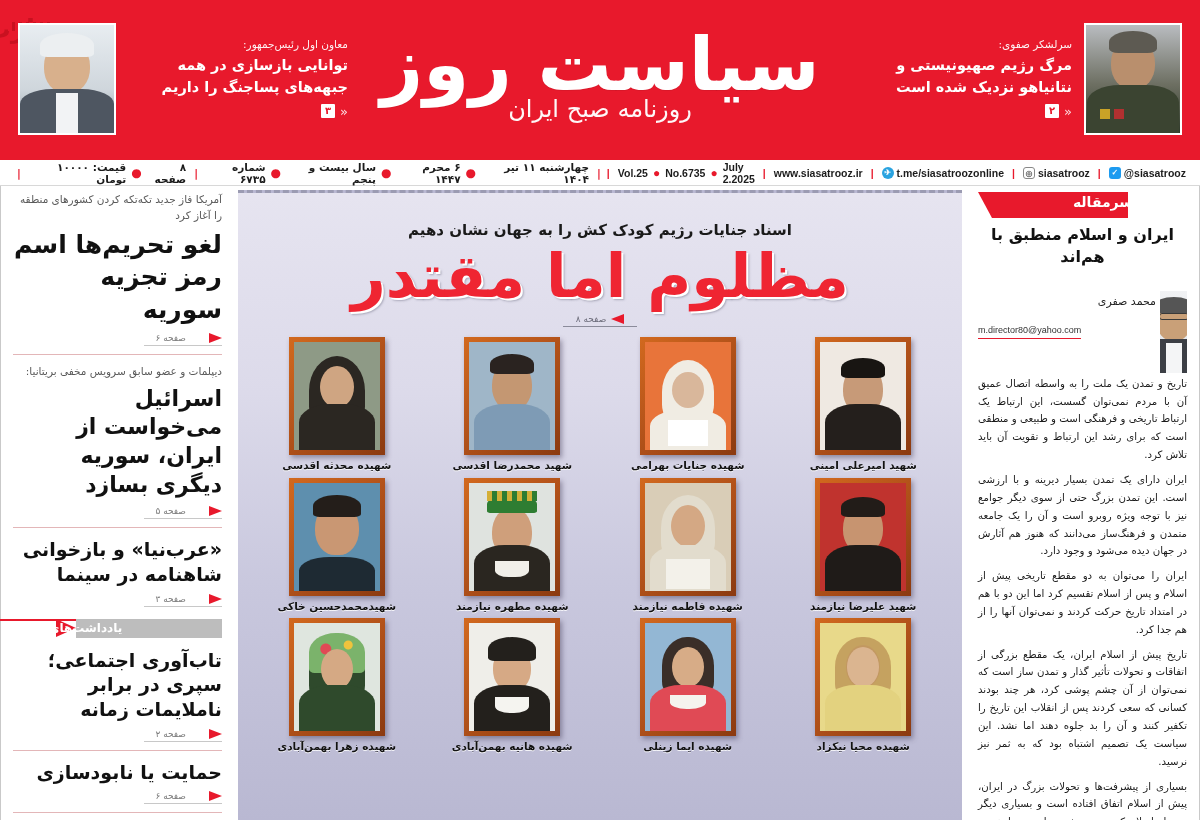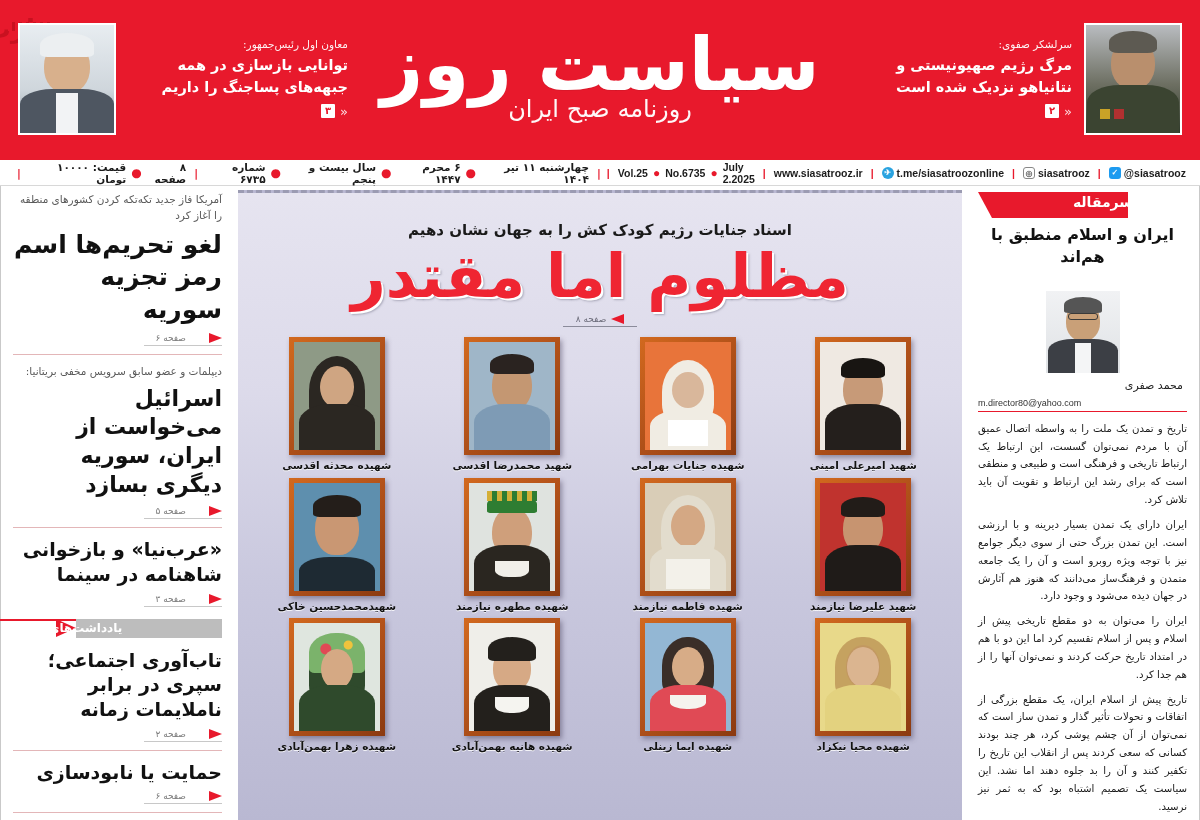--- a/index.html
+++ b/index.html
@@ -192,21 +192,21 @@
     clip-path: polygon(0 0, 100% 0, 100% 100%, 14px 100%);
   }
   .edit-head .lbl {
     position: relative; z-index: 2; color: #fff; font-size: 14px; font-weight: bold;
     padding-right: 18px; width: 150px; text-align: center;
   }
   .edit-title {
     direction: rtl; text-align: center; font-size: 16px; font-weight: bold;
     color: #111; line-height: 1.4; margin-bottom: 22px;
   }
-  .author-row { display: flex; flex-direction: column; align-items: center; }
+  .author-row { display: flex; flex-direction: row; align-items: center; }
   .author-photo {
     width: 74px; height: 82px; background: #cfd2d6; margin-bottom: 2px;
     position: relative; overflow: hidden;
   }
   .author-name {
     direction: rtl; font-size: 11px; color: #222; align-self: flex-start;
     margin-top: -22px; margin-right: 0; width: 100%; text-align: right;
     padding-right: 4px;
   }
   .author-mail {

